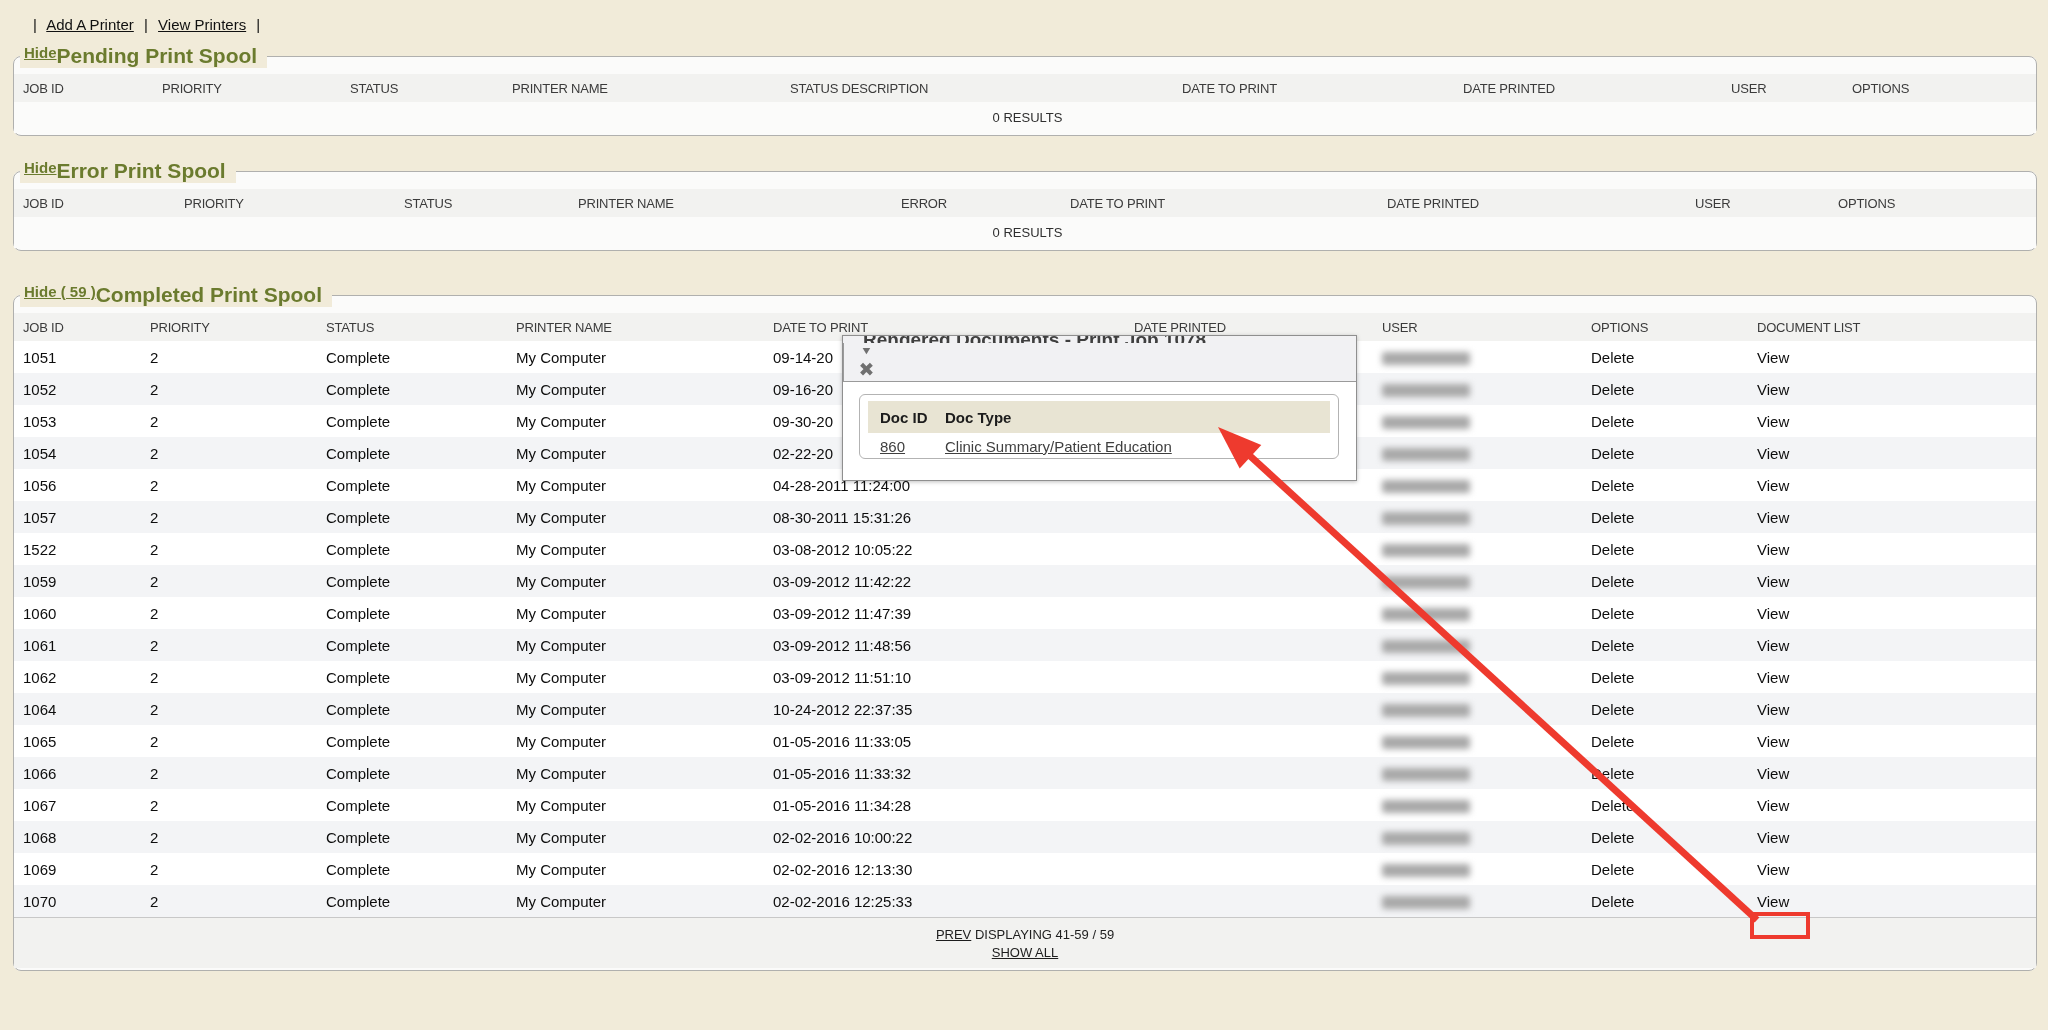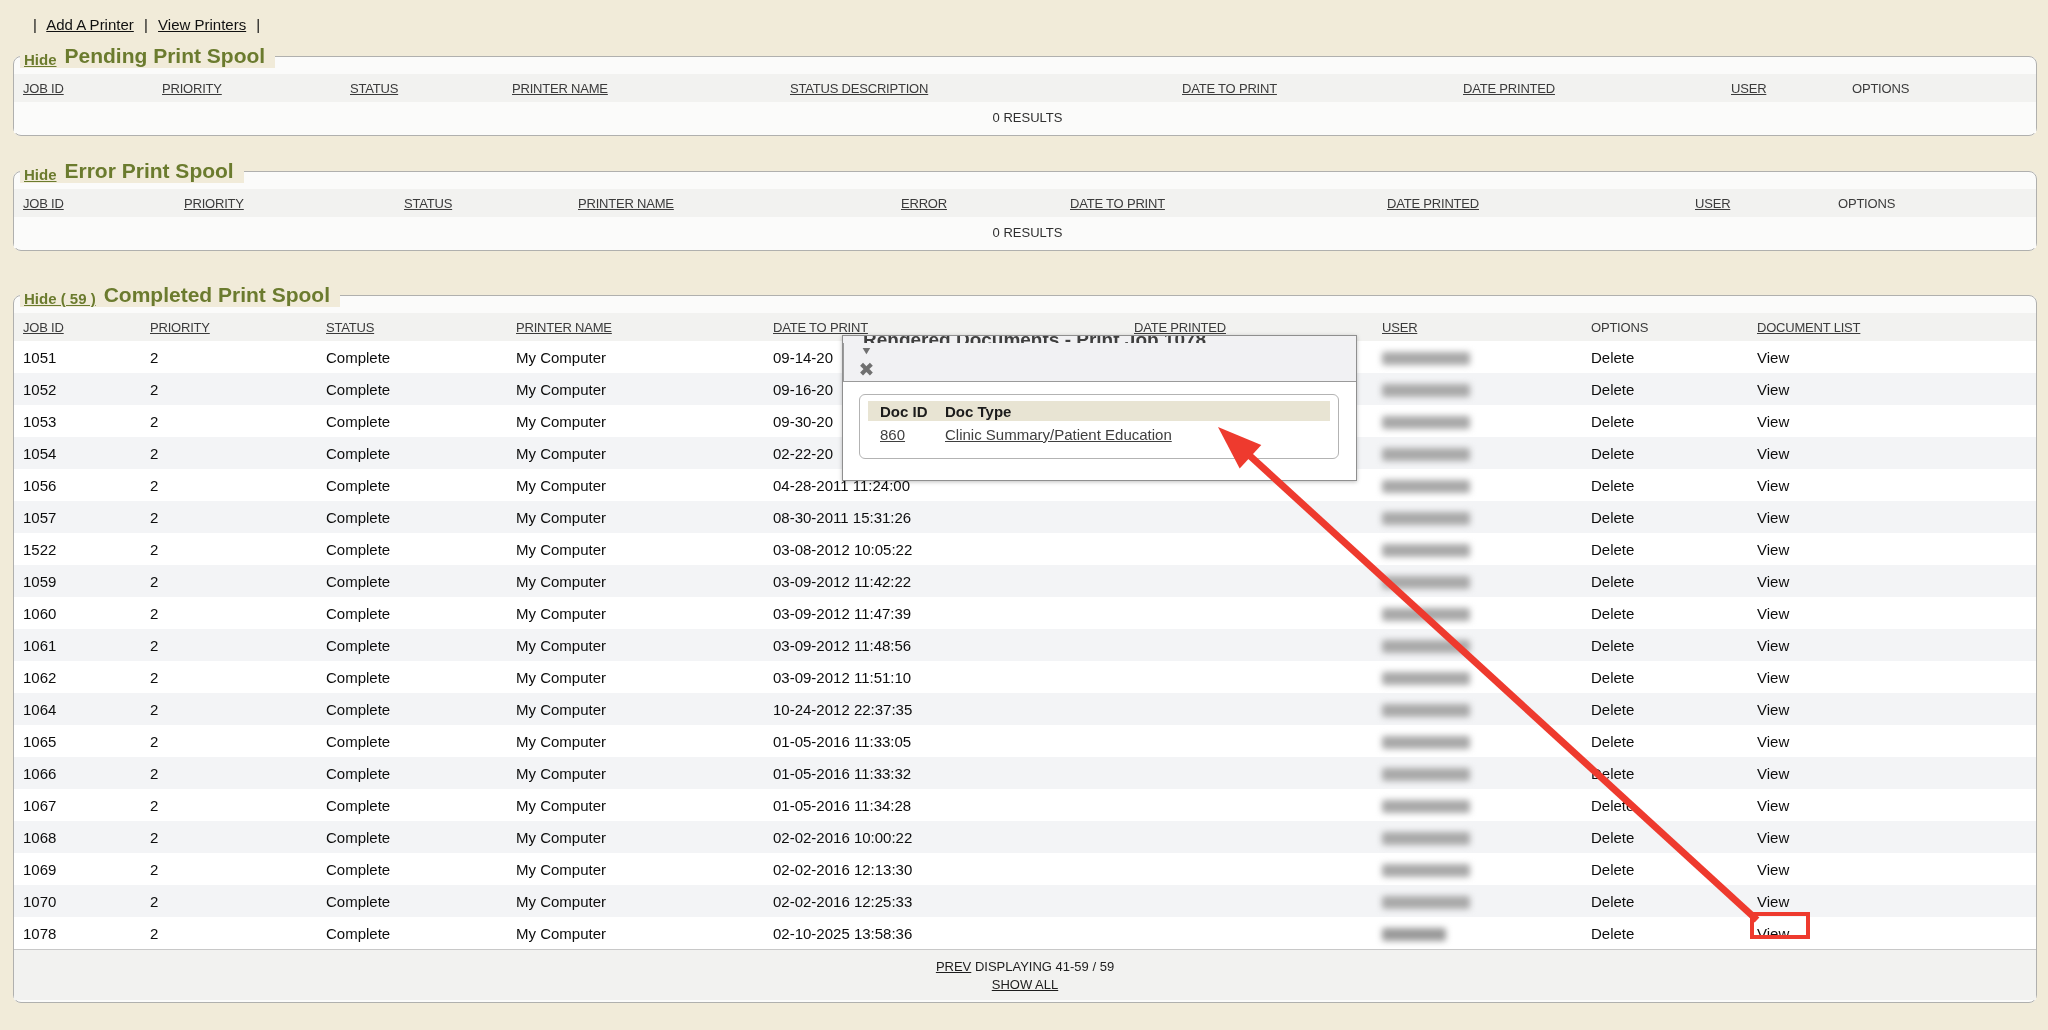--- a/index.html
+++ b/index.html
@@ -14,32 +14,32 @@
   .topnav a{color:#111;text-decoration:underline;cursor:pointer}
   .topnav .pipe{margin:0 6px}
   
   fieldset.section{
     position:absolute;left:13px;right:11px;margin:0;min-inline-size:0;
     border:1px solid #b0b0ae;border-radius:8px;background:#fbfbfa;
     padding:6px 0 2px 0;
   }
   fieldset.section legend{
     margin-left:6px;padding:0 10px 0 4px;background:#f1ebd9;
-    display:flex;align-items:flex-end;gap:8px;white-space:nowrap;
+    display:flex;align-items:flex-start;white-space:nowrap;
   }
   .hide-link{font-size:15px;font-weight:bold;color:#6b7b2e;text-decoration:underline;cursor:pointer}
   .sec-title{font-size:21px;font-weight:bold;color:#6b7b2e}
   
   table.spool{width:100%;border-collapse:collapse;table-layout:fixed}
   table.spool th{
     height:28px;text-align:left;padding:0 4px 0 9px;
     background:#f2f2f0;color:#3b3b3b;font-size:13px;font-weight:normal;
     letter-spacing:-0.2px;white-space:nowrap;overflow:hidden;
   }
-  table.spool th.hlink{text-decoration:underline;cursor:pointer}
+  table.spool th.hlink{cursor:pointer}
   table.spool td{
     padding:0 4px 0 9px;font-size:15px;color:#0d0d0d;
     white-space:nowrap;overflow:hidden;
   }
   tr.empty-row td{height:31px;background:#fbfbfa;text-align:center;font-size:13px;color:#2f2f2f}
   tbody.jobs tr{height:32px}
   tbody.jobs tr:nth-child(odd){background:#ffffff}
   tbody.jobs tr:nth-child(even){background:#f3f4f6}
   .action{cursor:pointer}
   .blur-user{display:inline-block;width:88px;height:13px;background:#a8a8a8;border-radius:2px;filter:blur(3px);vertical-align:middle}
@@ -68,21 +68,21 @@
   .modal-btn{
     width:45px;border-left:1px solid #9a9a9a;display:flex;align-items:center;justify-content:center;
     color:#707070;cursor:pointer;background:#f1f1f3;
   }
   .modal-btn.min{font-size:13px}
   .modal-btn.close{font-size:19px;font-weight:bold}
   .docbox{
     position:absolute;left:16px;top:58px;width:480px;height:65px;box-sizing:border-box;
     border:1px solid #b3b3b3;border-radius:6px;background:#fff;
   }
-  .docband{margin:6px 8px 0 8px;height:20px;background:#e8e4d3;display:flex;align-items:center}
+  .docband{margin:6px 8px 0 8px;height:32px;background:#e8e4d3;display:flex;align-items:center}
   .docrow{height:27px;display:flex;align-items:center;margin:0 8px}
   .dc1{width:77px;padding-left:12px;box-sizing:border-box;font-size:15px}
   .dc2{flex:1;font-size:15px}
   .docband .dc1,.docband .dc2{font-weight:bold;color:#1c1c1c}
   .docrow a{color:#3f3f3f;text-decoration:underline;cursor:pointer}
   
   .anno-svg{position:absolute;left:0;top:0;width:2048px;height:1030px;z-index:50;pointer-events:none}
   .anno-box{
     position:absolute;left:1750px;top:912px;width:52px;height:19px;z-index:50;
     border:4px solid #ee3a2e;pointer-events:none;
@@ -397,31 +397,20 @@
           <td><span>1070</span></td>
           <td><span>2</span></td>
           <td><span>Complete</span></td>
           <td><span>My Computer</span></td>
           <td><span>02-02-2016 12:25:33</span></td>
           <td></td>
           <td><span class="blur-user"></span></td>
           <td><span class="action">Delete</span></td>
           <td><span class="action">View</span></td>
         </tr>
-        <tr>
-          <td><span>1078</span></td>
-          <td><span>2</span></td>
-          <td><span>Complete</span></td>
-          <td><span>My Computer</span></td>
-          <td><span>02-10-2025 13:58:36</span></td>
-          <td></td>
-          <td><span class="blur-user short"></span></td>
-          <td><span class="action">Delete</span></td>
-          <td><span class="action">View</span></td>
-        </tr>
       </tbody>
   </table>
   <div class="table-footer">
     <div>
       <a>PREV</a>
       <span>DISPLAYING 41-59 / 59</span>
     </div>
     <div><a>SHOW ALL</a></div>
   </div>
 </fieldset>

